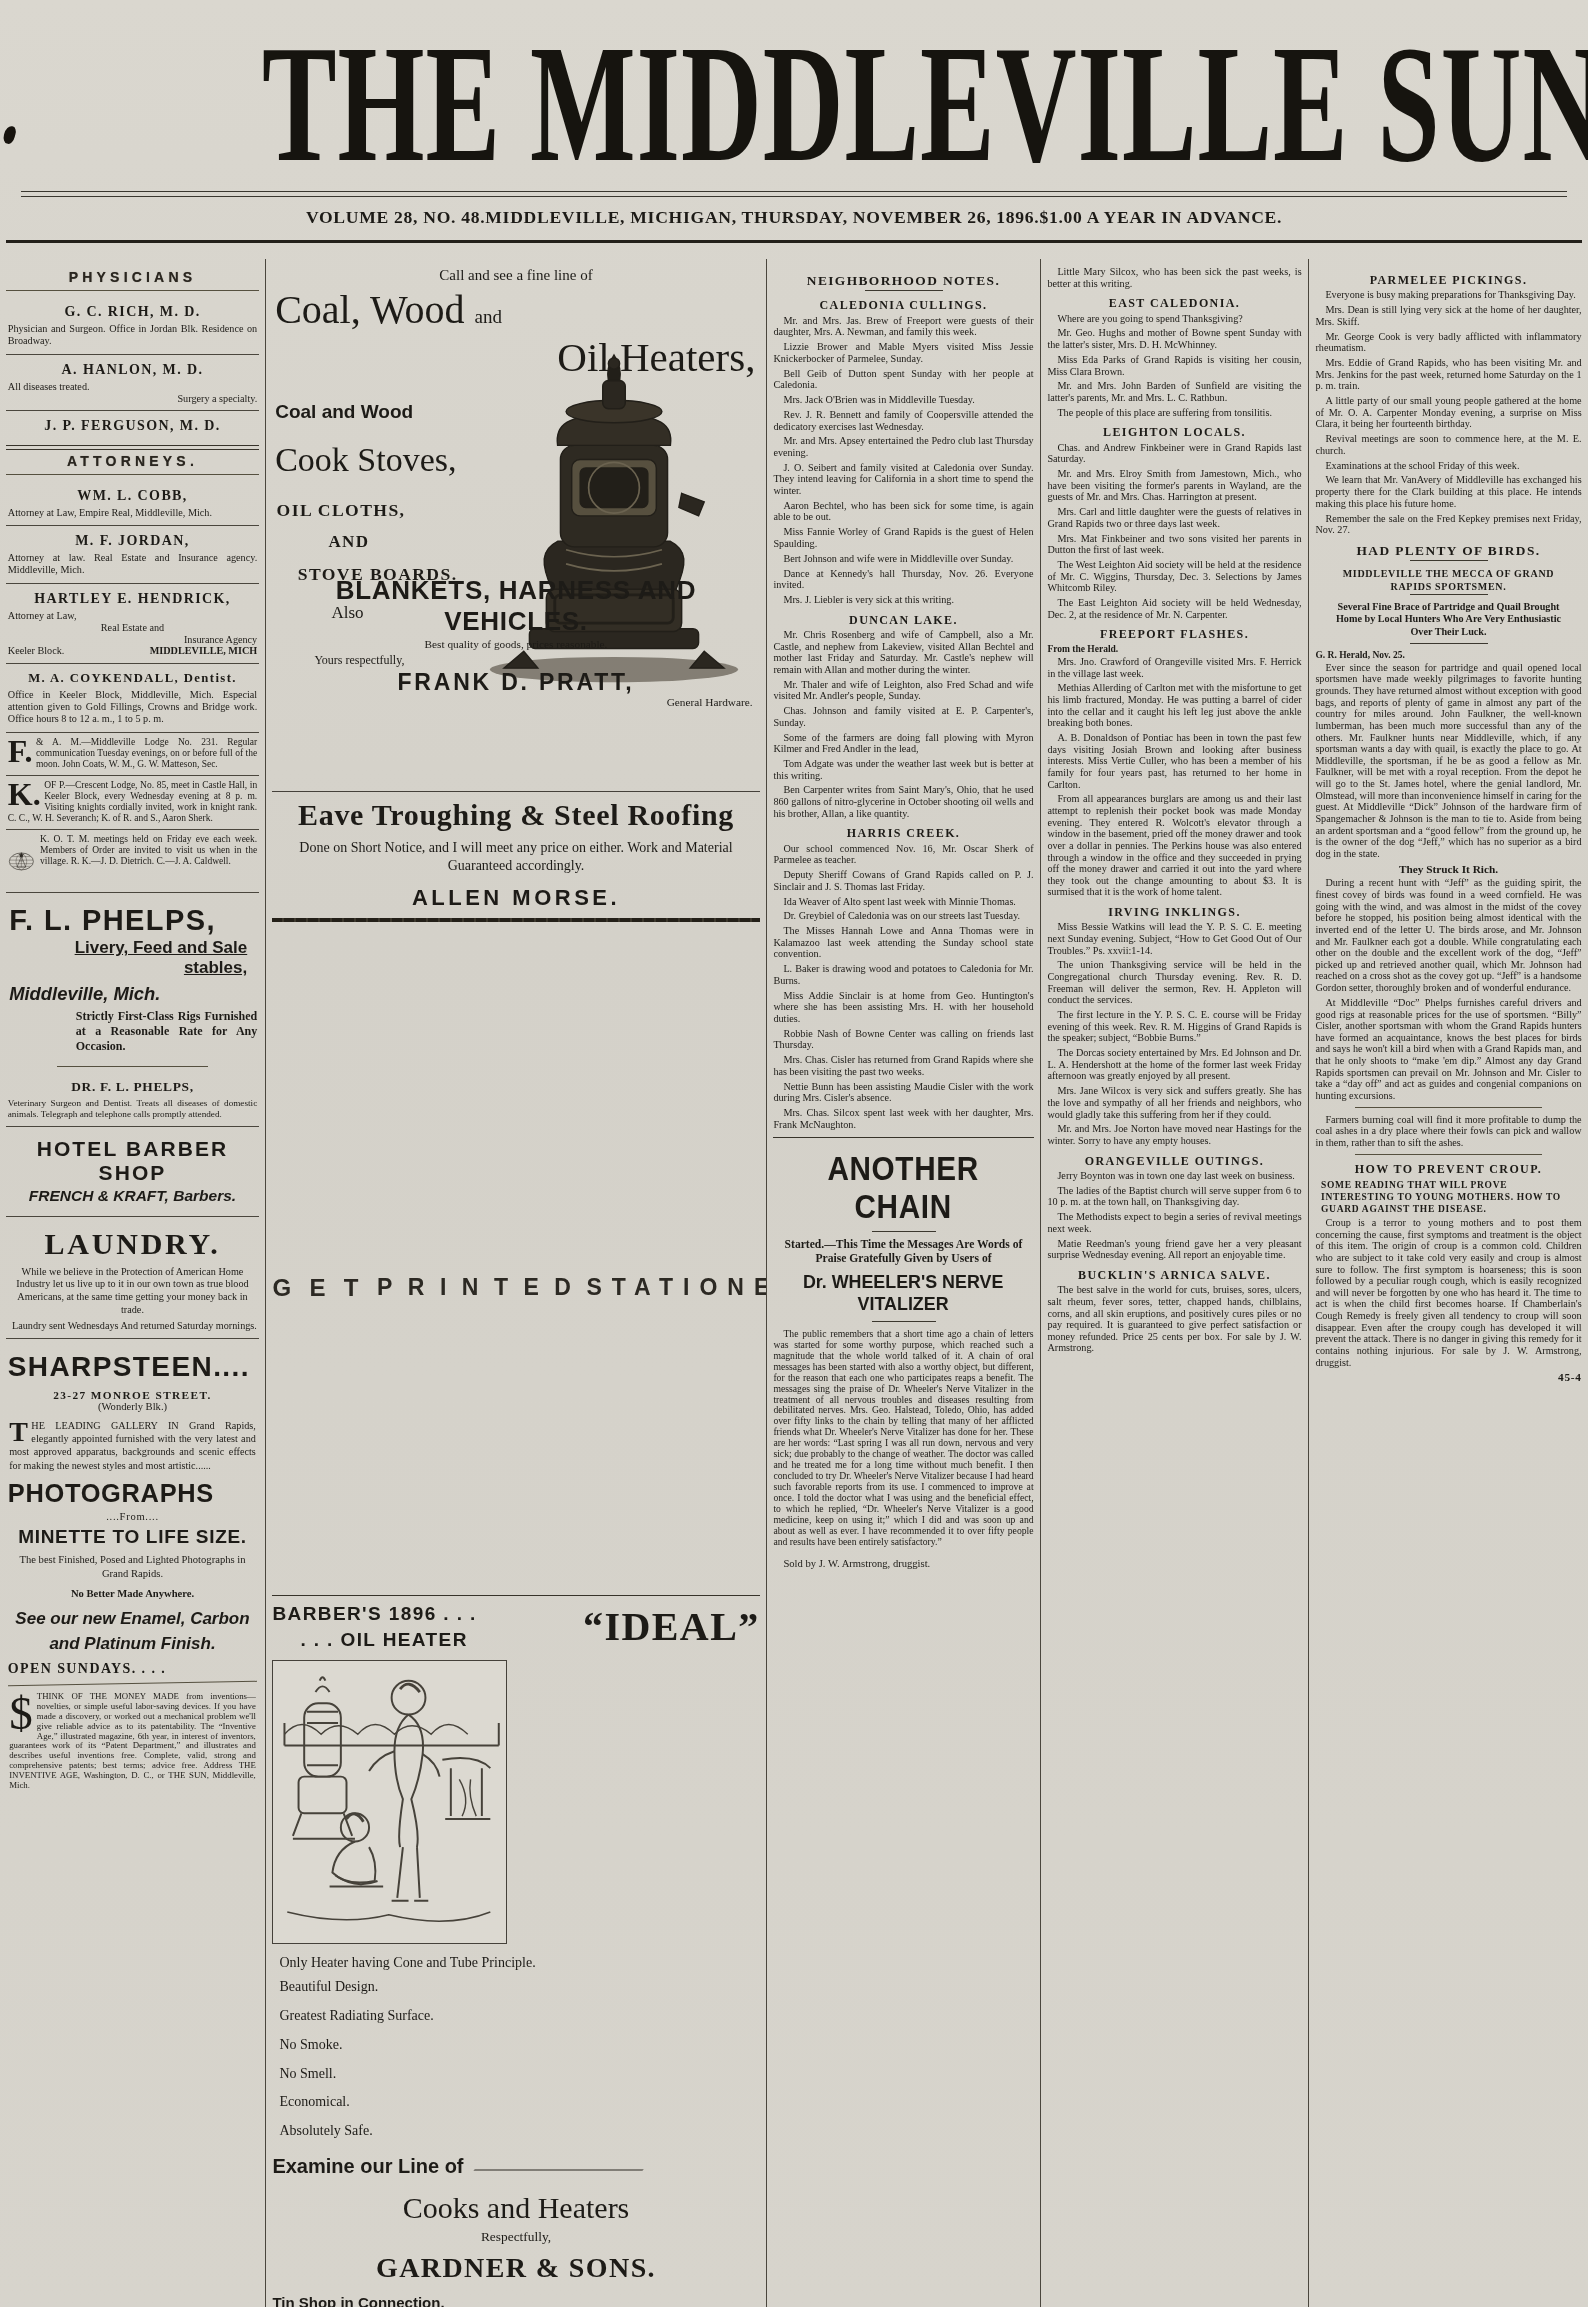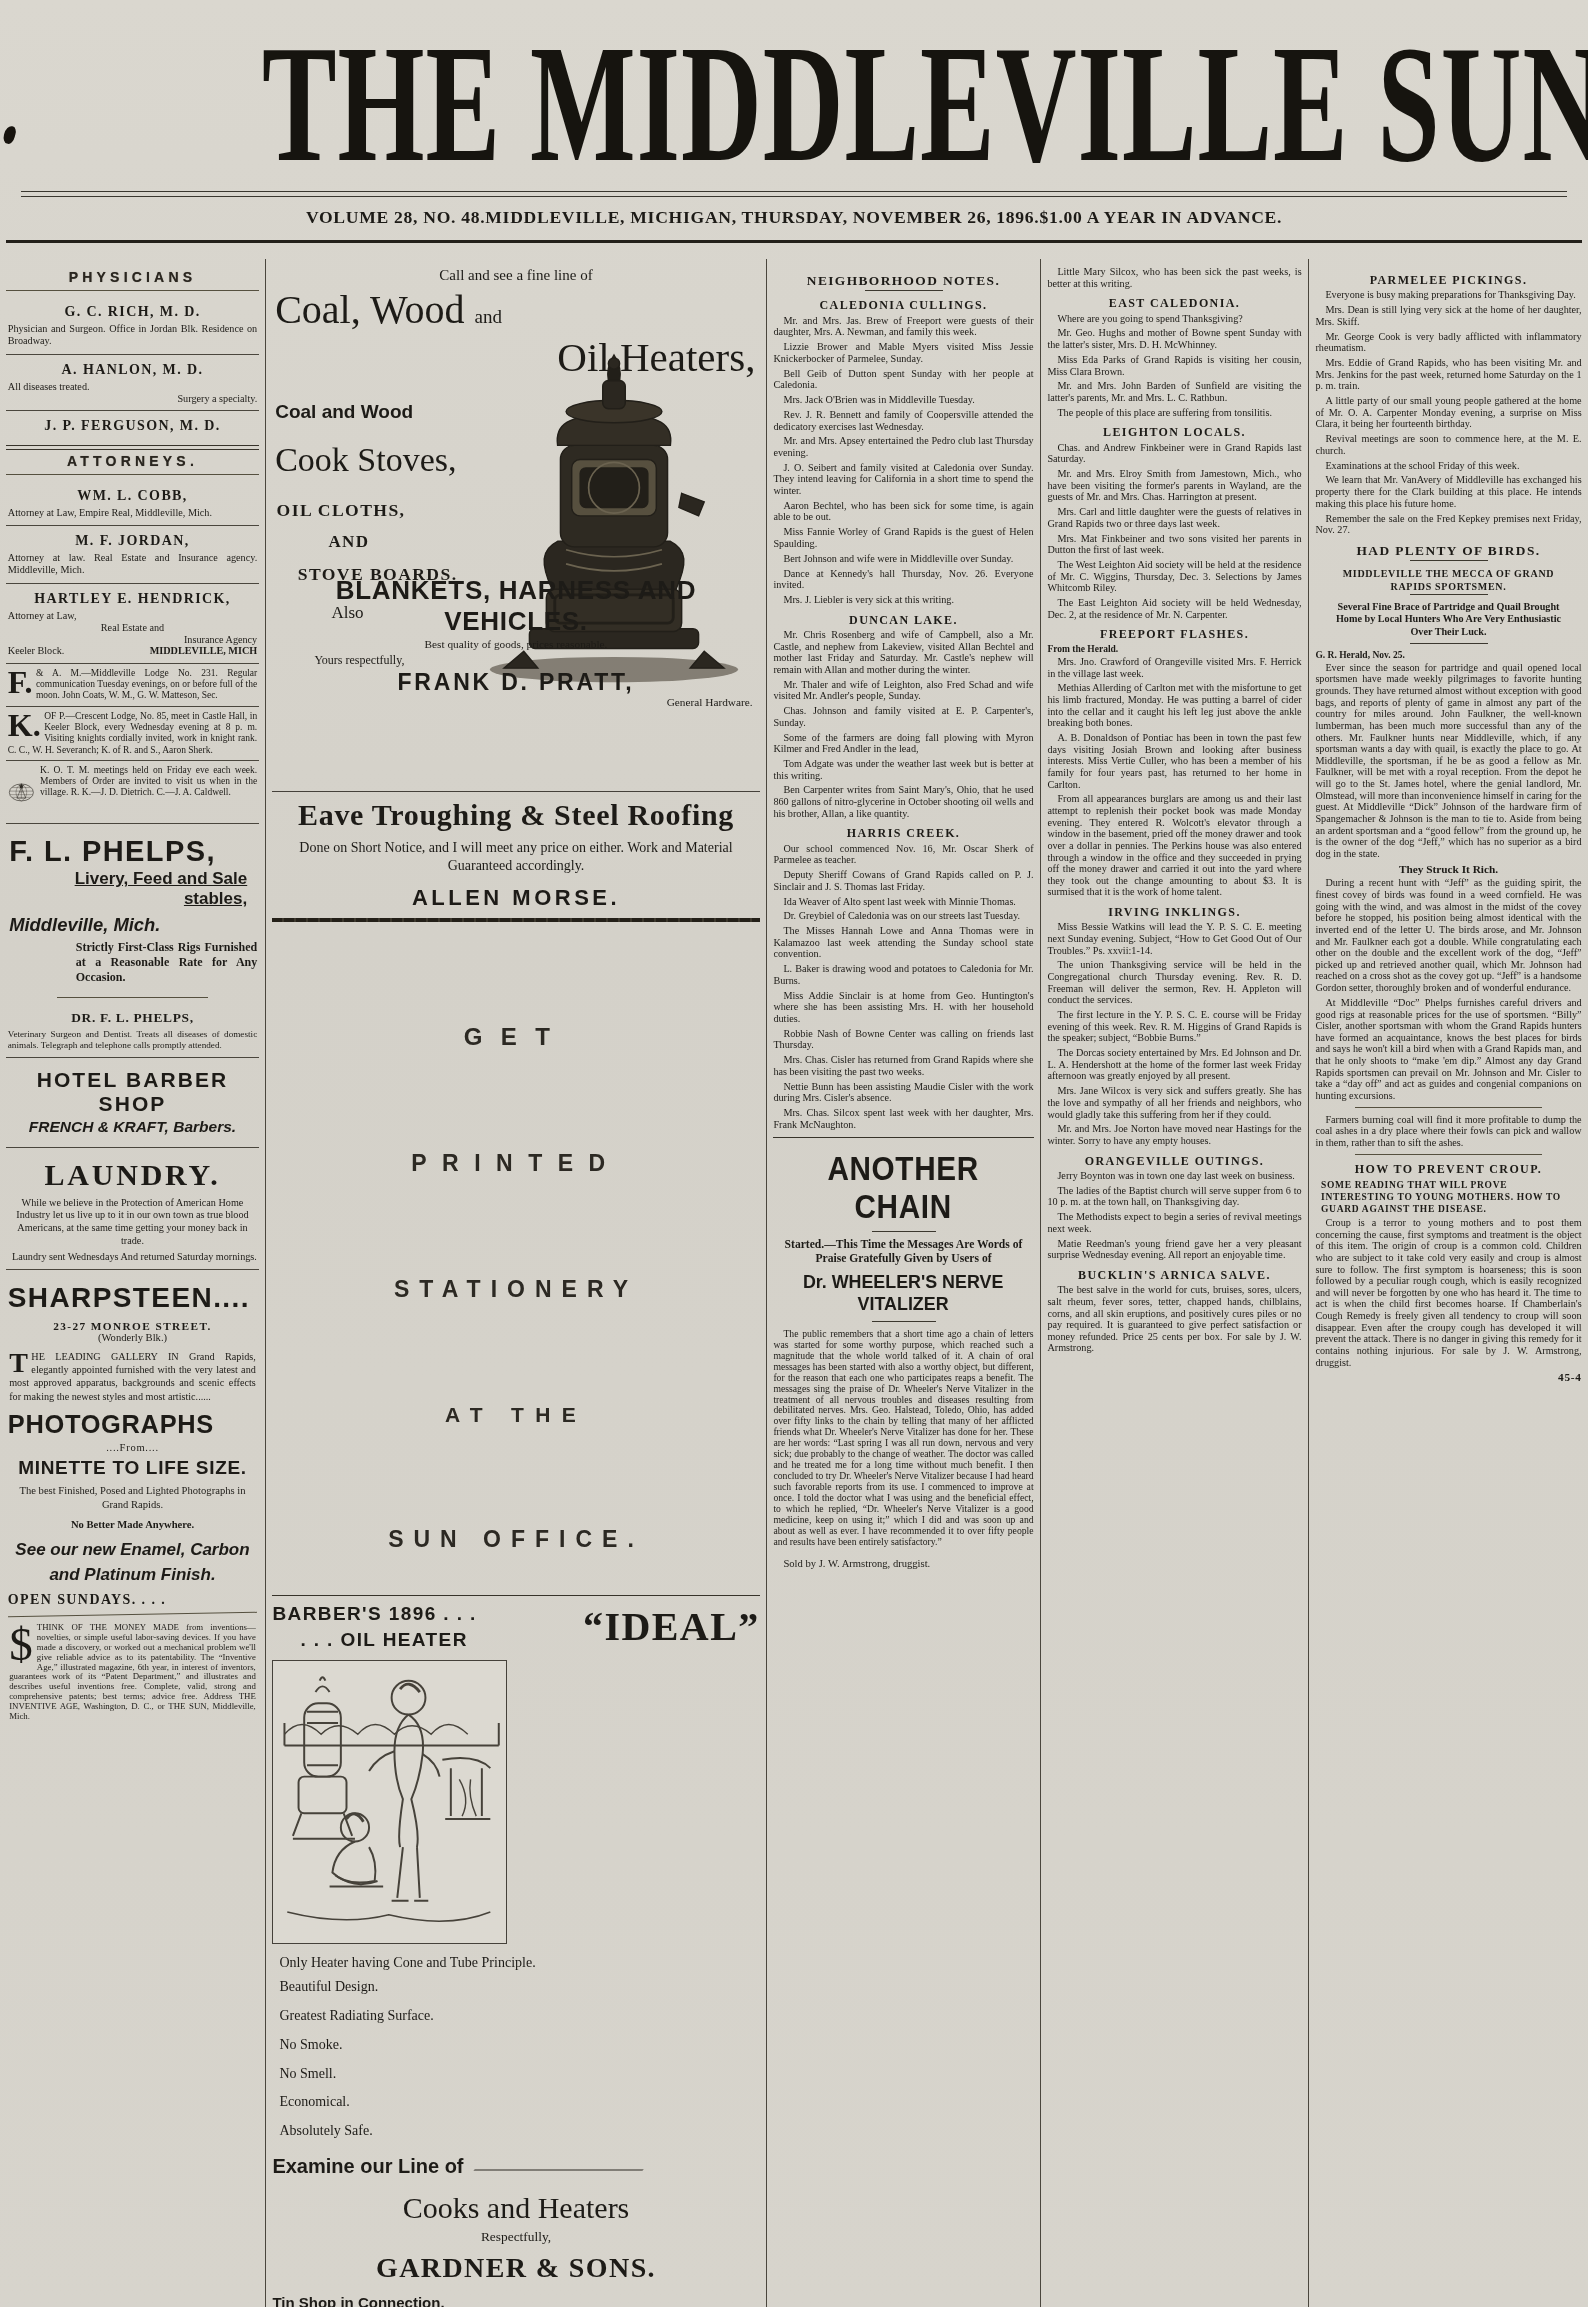--- a/index.html
+++ b/index.html
@@ -82,21 +82,21 @@
   .blankets{font-size:26px;letter-spacing:0.7px;text-align:center;margin:2.8px 0 1.4px 0;}
   .quality{text-align:center;font-size:11.3px;}
   .yours{font-size:12px;margin:2.8px 0 0 42px;}
   .pratt-name{font-family:"Liberation Sans",sans-serif;font-weight:bold;font-size:23px;letter-spacing:2.8px;text-align:center;margin-top:1.4px;}
   .pratt-tag{text-align:right;font-size:11.3px;margin-right:7px;}
   .morse{border-top:1.1px solid #45413а;border-top:1.1px solid #45413a;padding-top:5.6px;height:176px;}
   .eave{font-size:30px;text-align:center;letter-spacing:0.7px;font-weight:bold;font-family:"Liberation Serif",serif;}
   .morse-b{font-size:14px;text-align:center;line-height:1.3;margin:7px 10px 0 10px;}
   .morse-n{font-family:"Liberation Sans",sans-serif;font-weight:bold;font-size:22px;letter-spacing:3.5px;text-align:center;margin-top:10px;}
   .heavy-bar{height:3.5px;background:repeating-linear-gradient(90deg,#242018 0 10px,#3c372c 10px 12px);margin:7px 0 0 0;}
-  .stationery{height:621px;display:flex;flex-direction:column;justify-content:space-between;align-items:center;padding:49px 0 42px 0;box-sizing:border-box;}
+  .stationery{height:621px;display:flex;justify-content:space-between;align-items:center;padding:49px 0 42px 0;box-sizing:border-box;}
   .sta{font-family:"Liberation Sans",sans-serif;font-weight:bold;color:#2c2923;}
   .sta1{font-size:24px;letter-spacing:18.4px;}
   .sta2{font-size:23px;letter-spacing:15.5px;}
   .sta3{font-size:23px;letter-spacing:10px;}
   .sta4{font-size:21px;letter-spacing:11.3px;}
   .sta5{font-size:23px;letter-spacing:10px;}
   .gardner{border-top:1.4px solid #37332a;padding-top:7px;height:664px;box-sizing:border-box;}
   .gard-top{display:flex;justify-content:space-between;align-items:flex-start;}
   .barbers96{font-family:"Liberation Sans",sans-serif;font-weight:bold;font-size:19px;letter-spacing:1.4px;}
   .oilheater{font-family:"Liberation Sans",sans-serif;font-weight:bold;font-size:19px;letter-spacing:1.4px;margin:4.2px 0 0 28px;}
@@ -181,20 +181,24 @@
         <div class="card-name">HARTLEY E. HENDRICK,</div>
         <div class="card-text">Attorney at Law,</div>
         <div class="card-text" style="text-align:center">Real Estate and</div>
         <div class="card-right">Insurance Agency</div>
         <div style="display:flex;justify-content:space-between;font-size:10.2px;">
           <span>Keeler Block.</span>
           <span style="font-weight:bold">MIDDLEVILLE, MICH</span>
         </div>
       </div>
 
+      <div class="card">
+        <div class="card-name" style="font-size:12.7px">M. A. COYKENDALL, Dentist.</div>
+        <div class="card-text">Office in Keeler Block, Middleville, Mich. Especial attention given to Gold Fillings, Crowns and Bridge work. Office hours 8 to 12 a. m., 1 to 5 p. m.</div>
+      </div>
 
       <div class="lodge">
         <span class="dropcap">F.</span>
         <span>&amp; A. M.—Middleville Lodge No. 231.  Regular communication Tuesday evenings, on or before full of the moon.  John Coats, W. M., G. W. Matteson, Sec.</span>
       </div>
 
       <div class="lodge">
         <span class="dropcap">K.</span>
         <span>OF P.—Crescent Lodge, No. 85, meet in Castle Hall, in Keeler Block, every Wednesday evening at 8 p. m.  Visiting knights cordially invited, work in knight rank.  C. C., W. H. Severanch; K. of R. and S., Aaron Sherk.</span>
       </div>

